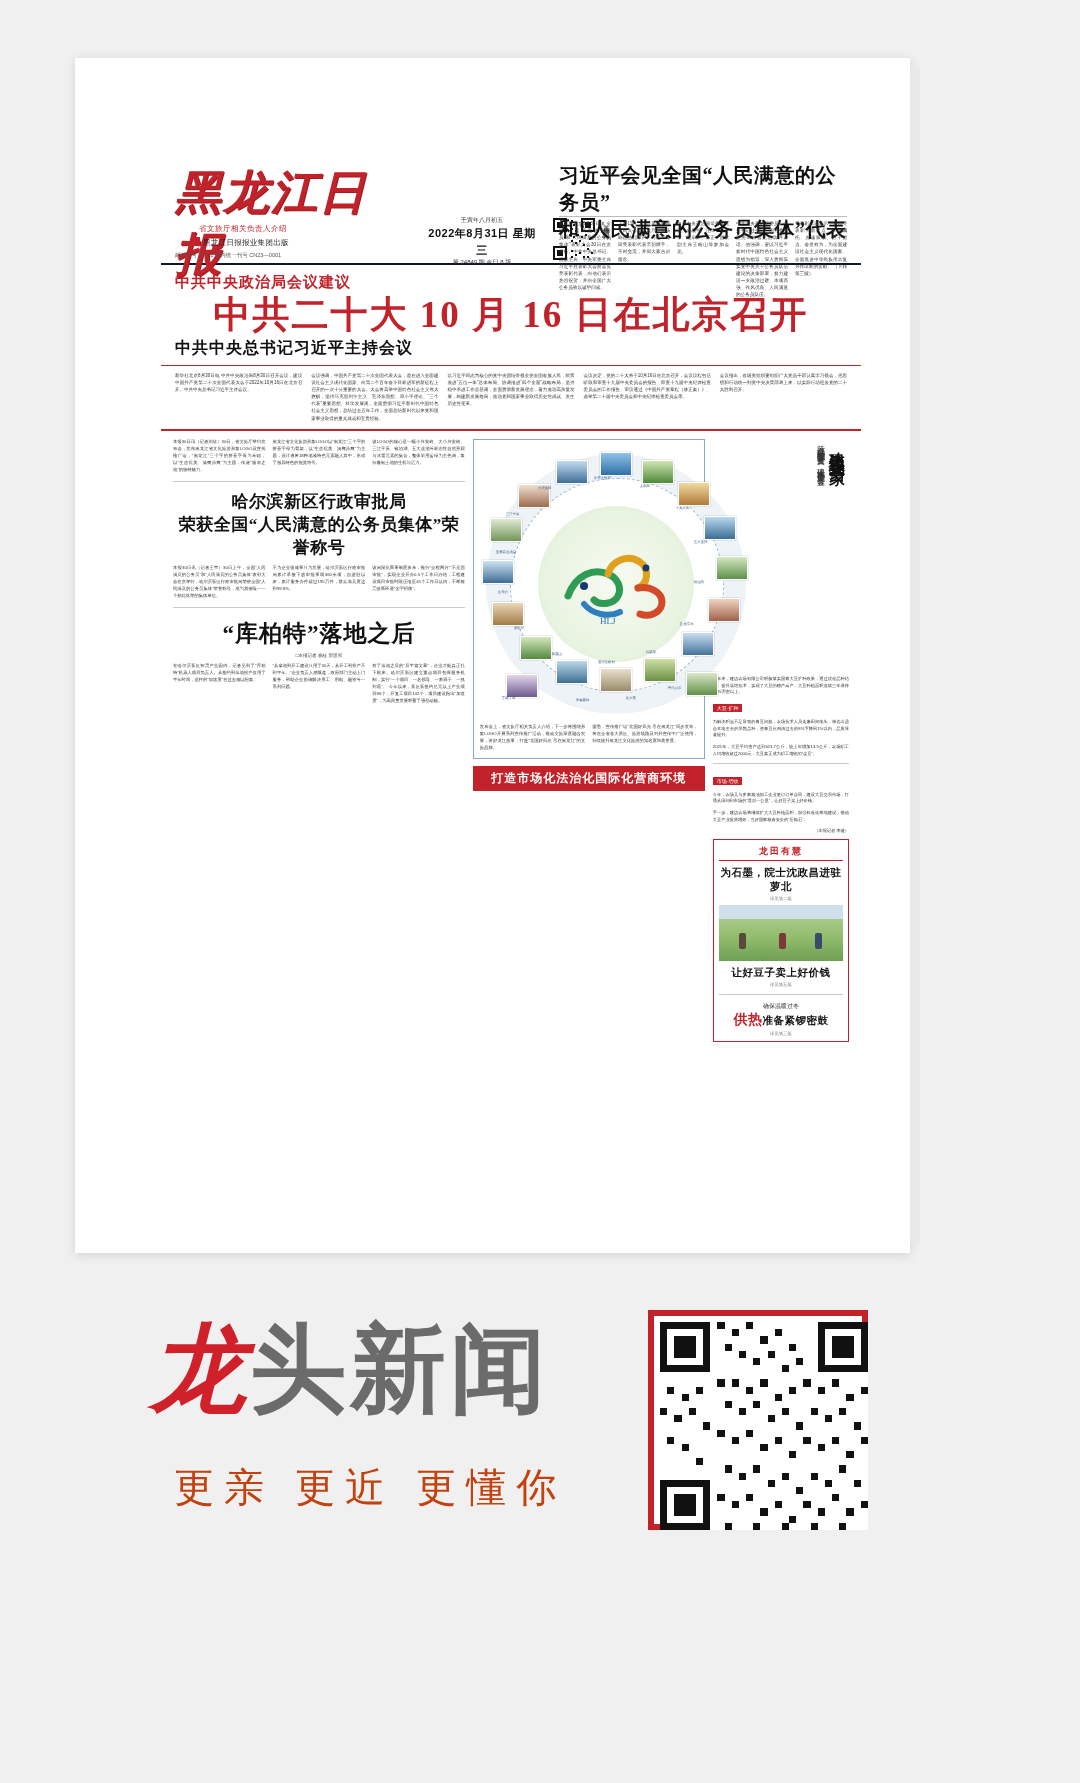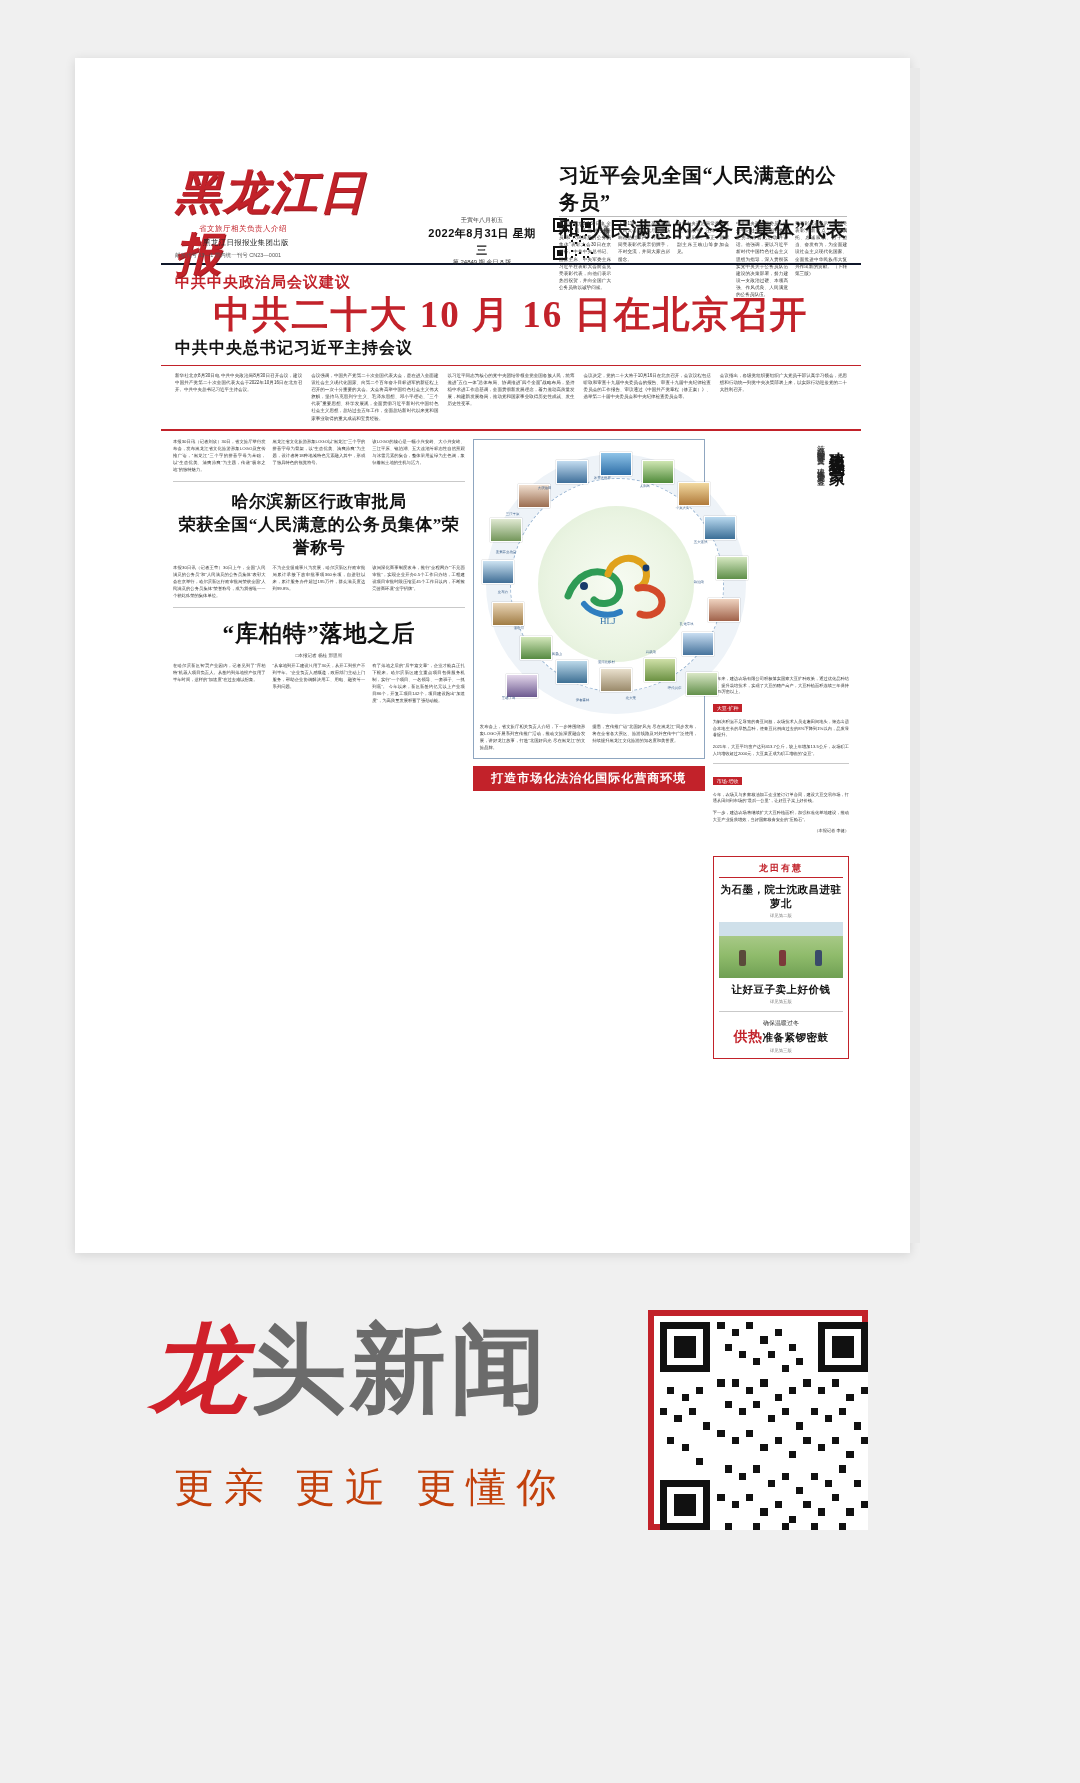--- a/index.html
+++ b/index.html
@@ -71,21 +71,21 @@
   .banner-red{margin-top:7px;background:#c2222a;color:#fff;text-align:center;font-family:"Liberation Serif","DejaVu Serif",serif;font-weight:bold;font-size:12px;letter-spacing:1px;padding:4px 0;}
 
   
   .vert-wrap{display:flex;justify-content:flex-end;}
   .vtitle{writing-mode:vertical-rl;font-family:"Liberation Serif","DejaVu Serif",serif;font-weight:bold;font-size:16px;color:#111;letter-spacing:2px;line-height:1.5;height:232px;}
   .vsub{writing-mode:vertical-rl;font-size:8px;color:#333;letter-spacing:1px;height:200px;margin-left:2px;}
   .rcol-txt{font-size:4.2px;line-height:1.6;color:#333;text-align:justify;margin-top:5px;}
   .tag{display:inline-block;background:#c2222a;color:#fff;font-size:5px;padding:1px 4px;margin:4px 0 2px;}
   .tagline{border-top:1px solid #c9c9c9;margin:5px 0;}
 
-  .promo{border:1px solid #c2222a;padding:5px;margin-top:21px;}
+  .promo{border:1px solid #c2222a;padding:5px;margin-top:4px;}
   .promo-head{text-align:center;color:#c2222a;font-family:"Liberation Serif","DejaVu Serif",serif;font-weight:bold;font-size:9px;letter-spacing:2px;border-bottom:1px solid #c2222a;padding-bottom:2px;}
   .promo-item{margin-top:5px;}
   .promo-item .t{font-family:"Liberation Serif","DejaVu Serif",serif;font-weight:bold;font-size:10.5px;color:#111;text-align:center;letter-spacing:.5px;}
   .promo-item .p{font-size:4.4px;color:#777;text-align:center;margin-top:2px;}
   .promo-photo{height:56px;margin-top:4px;background:linear-gradient(#b9d39a,#8fbb6b 60%,#6f9f53);position:relative;overflow:hidden;}
   .promo-photo .sky{position:absolute;left:0;top:0;right:0;height:14px;background:#cfe0ea;}
   .promo-photo .p1,.promo-photo .p2,.promo-photo .p3{position:absolute;bottom:12px;width:7px;height:16px;background:#5a4a3a;border-radius:2px;}
   .promo-photo .p1{left:20px;}
   .promo-photo .p2{left:60px;background:#7b3a3a;}
   .promo-photo .p3{left:96px;background:#3a4a6a;}

